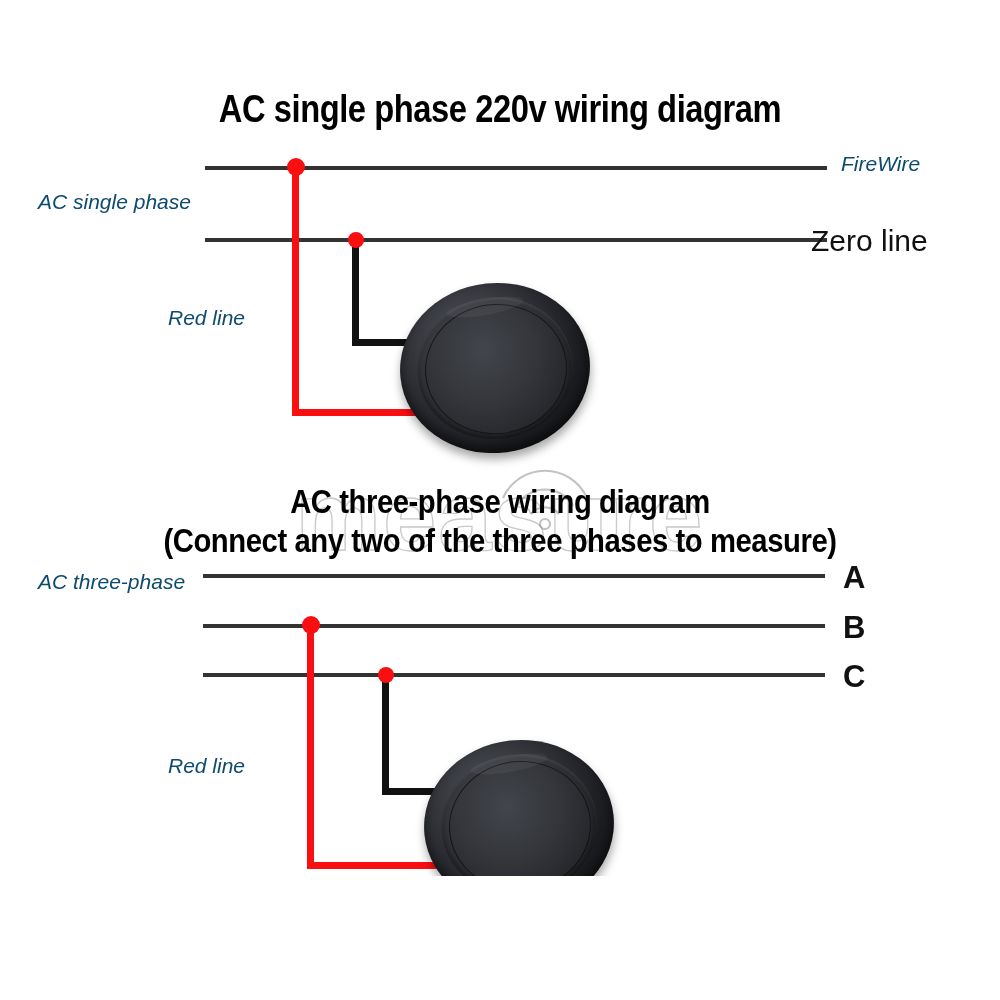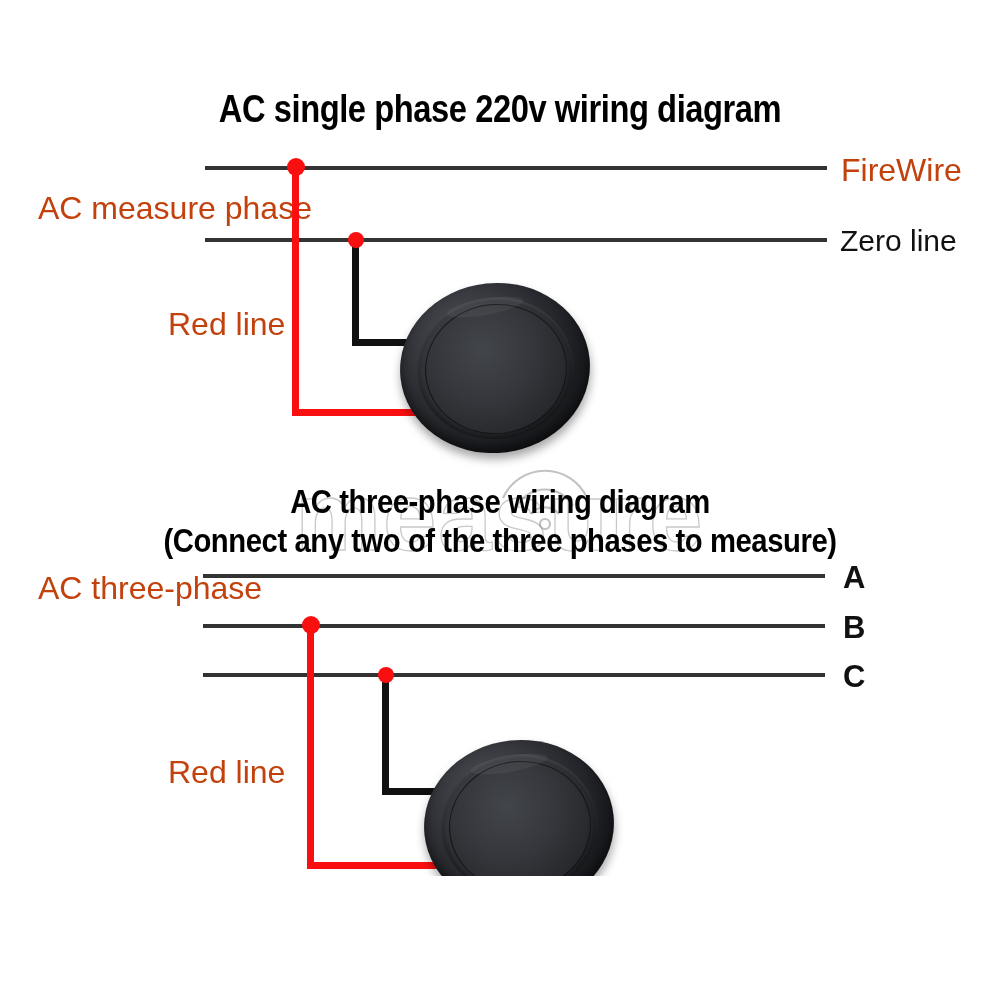--- a/index.html
+++ b/index.html
@@ -74,22 +74,23 @@
     height: 16px;
   }
 
   
   .label {
     position: absolute;
     font-family: "Liberation Sans", sans-serif;
     white-space: nowrap;
   }
   .label-red {
-    color: #c2410c;
-    font-size: 32px;
+    color: #0c4a6e;
+    font-size: 21px;
+    font-style: italic;
   }
   .label-black {
     color: #111111;
     font-size: 30px;
   }
   .label-phase {
     color: #111111;
     font-size: 31px;
     font-weight: bold;
   }
@@ -176,23 +177,23 @@
 <body>
 
 <div id="page">
 
   <div class="title" id="title-top">AC single phase 220v wiring diagram</div>
 
   <div class="hline" style="left:205px; top:166px; width:622px;"></div>
   <div class="label label-red" style="left:841px; top:152px;">FireWire</div>
 
   <div class="hline" style="left:205px; top:238px; width:622px;"></div>
-  <div class="label label-black" style="left:840px; top:224px;text-align:center;">Zero line</div>
-
-  <div class="label label-red" style="left:38px; top:190px;">AC measure phase</div>
+  <div class="label label-black" style="left:811px; top:224px;text-align:center;">Zero line</div>
+
+  <div class="label label-red" style="left:38px; top:190px;">AC single phase</div>
 
   <div class="label label-red" style="left:168px; top:306px;">Red line</div>
 
   <div class="wire-v wire-red" style="left:292px; top:166px; height:250px;"></div>
   <div class="wire-h wire-red" style="left:292px; top:409px; width:150px;"></div>
   <div class="node" style="left:287px; top:158px;"></div>
 
   <div class="wire-v wire-black" style="left:352px; top:240px; height:106px;"></div>
   <div class="wire-h wire-black" style="left:352px; top:339px; width:95px;"></div>
   <div class="node small" style="left:348px; top:232px;"></div>

